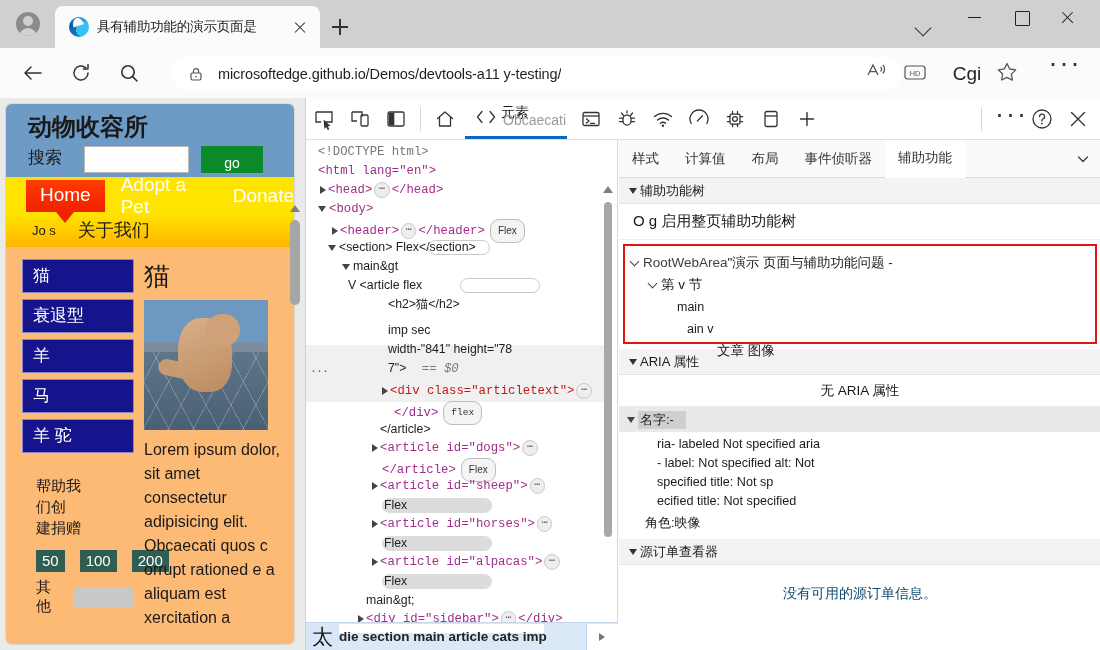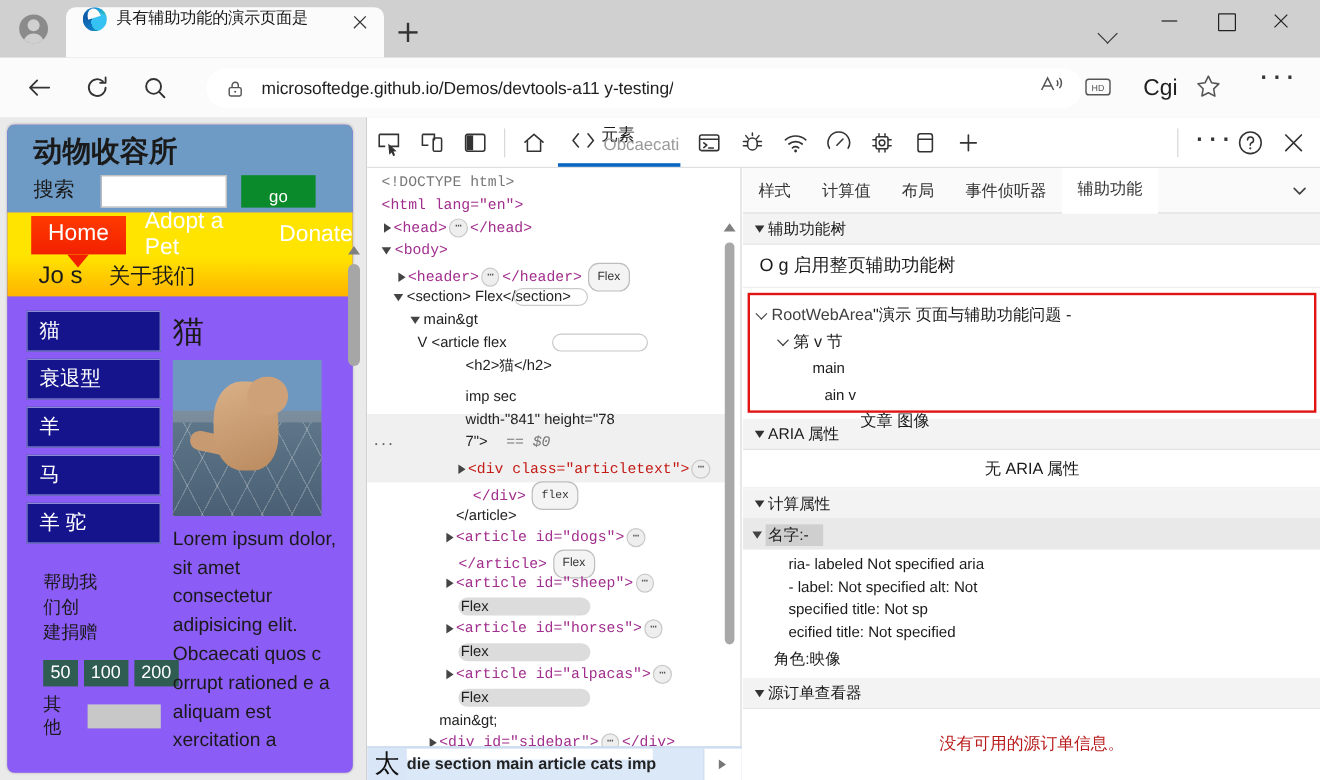--- a/index.html
+++ b/index.html
@@ -34,21 +34,21 @@
     content: ""; position: absolute; left: 7px; top: 4px;
     width: 10px; height: 10px; border-radius: 50%; background: #d0d0d0;
   }
   .profile-circle::after {
     content: ""; position: absolute; left: 3px; top: 16px;
     width: 18px; height: 13px; border-radius: 9px 9px 0 0; background: #d0d0d0;
   }
   .tab {
     position: absolute; left: 55px; top: 6px; width: 265px; height: 42px;
     background: #fbfbfb; border-radius: 8px 8px 0 0;
-    display: flex; align-items: flex-start; padding: 0 8px;
+    display: flex; align-items: center; padding: 0 8px;
   }
   .tab-favicon {
     width: 20px; height: 20px; margin: 0 8px 0 6px; flex: 0 0 auto;
     border-radius: 50%;
     background:
       radial-gradient(circle at 72% 62%, #35c1f1 0%, #35c1f1 38%, transparent 39%),
       conic-gradient(from 200deg at 50% 50%, #0f7bc4 0deg, #0c59a4 90deg, #1b9de2 180deg, #3dd98a 260deg, #0f7bc4 360deg);
     position: relative;
   }
   .tab-favicon::after {
@@ -138,21 +138,21 @@
     text-align: center; font-size: 27px; color: #333; letter-spacing: 2px;
   }
 
   
   .page-pane {
     position: absolute; left: 0; top: 98px; width: 305px; height: 552px;
     background: #eaeaea; padding: 6px 0 0 6px;
   }
   .page-card {
     position: relative; width: 288px; height: 540px;
-    background: #8b5cf6; border-radius: 6px; overflow: hidden;
+    background: #fdba74; border-radius: 6px; overflow: hidden;
     box-shadow: 0 0 2px rgba(0,0,0,.25);
   }
   .ph-header { background: #6e9bc5; padding: 8px 0 6px 0; position: relative; height: 73px; }
   .ph-title {
     font-size: 24px; color: #1a1a1a; font-weight: 700; margin-left: 22px; line-height: 30px;
   }
   .ph-searchrow { display: flex; margin-left: 22px; margin-top: 4px; }
   .ph-searchlbl { font-size: 17px; color: #1a1a1a; margin-right: 22px; }
   .ph-searchinput {
     width: 105px; height: 27px; background: #fff; border: 1px solid #b9b9b9;
@@ -172,34 +172,34 @@
     color: #fff; font-size: 19px; padding: 4px 14px 6px 14px; margin-left: 20px;
     position: relative;
   }
   .ph-home::after {
     content: ""; position: absolute; left: 50%; margin-left: -9px; bottom: -11px;
     border-left: 9px solid transparent; border-right: 9px solid transparent;
     border-top: 11px solid #f22000;
   }
   .ph-navlink { color: #fff; font-size: 19px; margin-left: 16px; }
   .ph-nav-row2 { display: flex; align-items: center; height: 30px; padding-left: 26px; }
-  .ph-navlink-sm { color: #1a1a1a; font-size: 20px; }
+  .ph-navlink-sm { color: #1a1a1a; font-size: 13px; }
   .ph-navlink-sm2 { color: #1a1a1a; font-size: 18px; margin-left: 22px; }
   .ph-body { display: flex; padding: 12px 0 0 0; position: relative; }
   .ph-sidebar { width: 128px; padding-left: 16px; }
   .ph-catbtn {
     background: #15148c; color: #fff; font-size: 17px;
     height: 34px; margin-bottom: 6px; padding: 4px 0 0 10px;
     border: 1px solid #8a8ad0;
   }
   .ph-help { font-size: 15px; color: #1a1a1a; margin: 22px 0 0 14px; line-height: 21px; }
   .ph-amounts { display: flex; margin: 12px 0 0 14px; }
   .ph-amt {
     background: #2f5d52; color: #fff; font-size: 15px;
-    padding: 2px 6px 3px 6px; margin-right: 5px;
+    padding: 2px 6px 3px 6px; margin-right: 15px;
   }
   .ph-otherrow { display: flex; align-items: center; margin: 6px 0 0 14px; }
   .ph-otherlbl { font-size: 15px; color: #1a1a1a; }
   .ph-otherinput { width: 62px; height: 20px; background: #c8c8c8; margin-left: 8px; }
   .ph-main { flex: 1 1 auto; padding-left: 4px; }
   .ph-h2 { font-size: 26px; color: #1a1a1a; margin: 0 0 6px 6px; font-weight: 400; }
   .ph-photo {
     width: 124px; height: 130px; margin-left: 6px; position: relative; overflow: hidden;
     background: linear-gradient(180deg,#6f98c0 0%, #6f98c0 32%, #7d8e9e 33%, #5d7487 100%);
   }
@@ -389,21 +389,21 @@
   }
   .name-row {
     height: 25px; display: flex; align-items: center; padding-left: 8px;
     background: #e9e9e9; font-size: 13px; color: #1a1a1a;
   }
   .name-hl { background: #cfcfcf; padding: 0 12px 0 2px; }
   .comp-lines { padding: 3px 0 2px 38px; font-size: 12.6px; line-height: 19px; color: #1a1a1a; }
   .role-line { font-size: 13px; color: #1a1a1a; padding: 1px 0 3px 26px; }
   .src-empty {
     height: 58px; display: flex; align-items: center; justify-content: center;
-    font-size: 14px; color: #b91c1c; background: #fff;
+    font-size: 14px; color: #0c4a6e; background: #fff;
   }
 </style>
 </head>
 <body>
 
 <div id="app">
 
   <div class="titlebar">
     <div class="profile-btn">
       <div class="profile-circle"></div>
@@ -824,24 +824,20 @@
           <span>文章 图像</span>
         </div>
       </div>
 
       <div class="sec-header" style="margin-top:5px">
         <span class="tri-d"></span>
         <span>ARIA 属性</span>
       </div>
       <div class="empty-row">无 ARIA 属性</div>
 
-      <div class="sec-header">
-        <span class="tri-d"></span>
-        <span>计算属性</span>
-      </div>
 
       <div class="name-row">
         <span class="tri-d"></span>
         <span class="name-hl">名字:-</span>
       </div>
 
       <div class="comp-lines">
         <div>ria- labeled Not specified aria</div>
         <div>- label: Not specified alt: Not</div>
         <div>specified title: Not sp</div>

